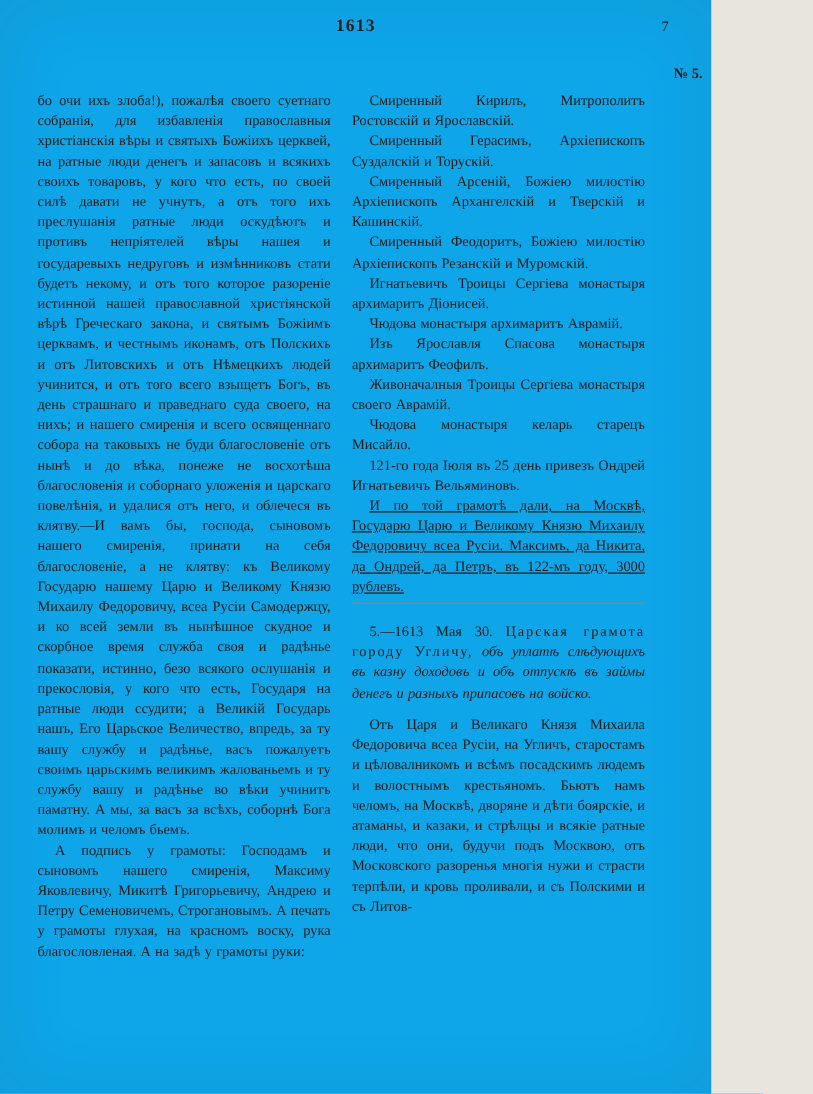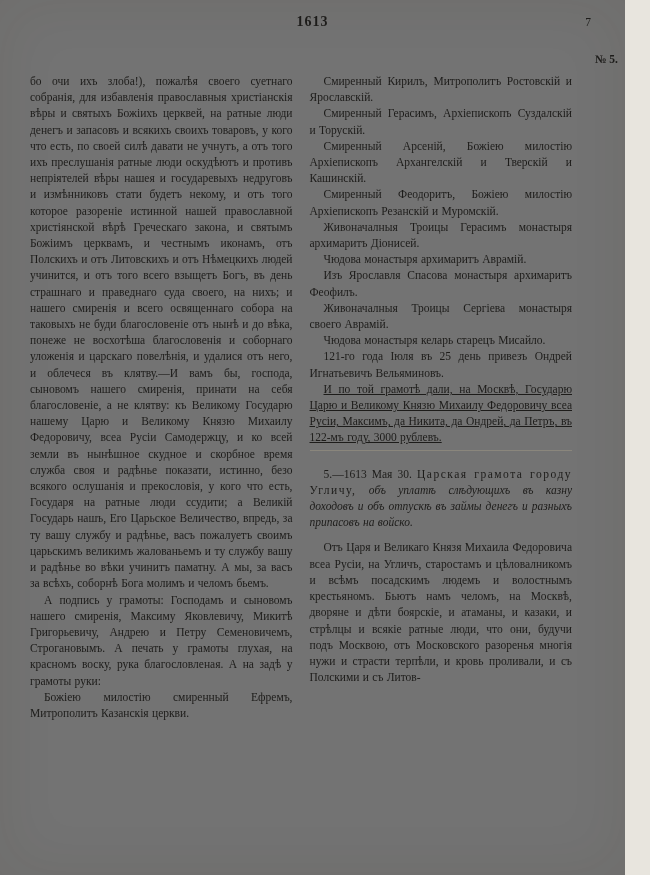--- a/index.html
+++ b/index.html
@@ -3,22 +3,22 @@
 <meta charset="utf-8">
 <style>
   html, body { margin: 0; padding: 0; }
   body {
     width: 650px; height: 875px;
     background: #e8e5de;
     font-family: "Liberation Serif", serif;
   }
   .page {
     position: relative;
-    width: 625px; height: 875px;
-    background: #737373;
+    width: 569px; height: 875px;
+    background: #0ea5e9;
     color: #1d1c1a;
     overflow: hidden;
     box-sizing: border-box;
     box-shadow: inset 0 0 60px rgba(60,50,30,0.08);
   }
   .page-header {
     position: relative;
     height: 30px;
     padding-top: 14px;
   }
@@ -87,29 +87,28 @@
     <span class="page-number">7</span>
   </header>
 
   <span class="margin-note">№ 5.</span>
 
   <div class="columns">
 
     <div class="col col-left">
       <p class="noindent">бо очи ихъ злоба!), пожалѣя своего суетнаго собранія, для избавленія православныя христіанскія вѣры и святыхъ Божіихъ церквей, на ратные люди денегъ и запасовъ и всякихъ своихъ товаровъ, у кого что есть, по своей силѣ давати не учнутъ, а отъ того ихъ преслушанія ратные люди оскудѣютъ и противъ непріятелей вѣры нашея и государевыхъ недруговъ и измѣнниковъ стати будетъ некому, и отъ того которое разореніе истинной нашей православной христіянской вѣрѣ Греческаго закона, и святымъ Божіимъ церквамъ, и честнымъ иконамъ, отъ Полскихъ и отъ Литовскихъ и отъ Нѣмецкихъ людей учинится, и отъ того всего взыщетъ Богъ, въ день страшнаго и праведнаго суда своего, на нихъ; и нашего смиренія и всего освященнаго собора на таковыхъ не буди благословеніе отъ нынѣ и до вѣка, понеже не восхотѣша благословенія и соборнаго уложенія и царскаго повелѣнія, и удалися отъ него, и облечеся въ клятву.—И вамъ бы, господа, сыновомъ нашего смиренія, принати на себя благословеніе, а не клятву: къ Великому Государю нашему Царю и Великому Князю Михаилу Федоровичу, всеа Русіи Самодержцу, и ко всей земли въ нынѣшное скудное и скорбное время служба своя и радѣнье показати, истинно, безо всякого ослушанія и прекословія, у кого что есть, Государя на ратные люди ссудити; а Великій Государь нашъ, Его Царьское Величество, впредь, за ту вашу службу и радѣнье, васъ пожалуетъ своимъ царьскимъ великимъ жалованьемъ и ту службу вашу и радѣнье во вѣки учинитъ паматну. А мы, за васъ за всѣхъ, соборнѣ Бога молимъ и челомъ бьемъ.</p>
       <p>А подпись у грамоты: Господамъ и сыновомъ нашего смиренія, Максиму Яковлевичу, Микитѣ Григорьевичу, Андрею и Петру Семеновичемъ, Строгановымъ. А печать у грамоты глухая, на красномъ воску, рука благословленая. А на задѣ у грамоты руки:</p>
-      <p>Божіею милостію смиренный Ефремъ, Митрополитъ Казанскія церкви.</p>
     </div>
 
     <div class="col col-right">
       <p class="entry">Смиренный Кирилъ, Митрополитъ Ростовскій и Ярославскій.</p>
       <p class="entry">Смиренный Герасимъ, Архіепископъ Суздалскій и Торускій.</p>
       <p class="entry">Смиренный Арсеній, Божіею милостію Архіепископъ Архангелскій и Тверскій и Кашинскій.</p>
       <p class="entry">Смиренный Феодоритъ, Божіею милостію Архіепископъ Резанскій и Муромскій.</p>
-      <p class="entry">Живоначалныя Троицы Герасимъ монастыря архимаритъ Діонисей.</p>
+      <p class="entry">Игнатьевичъ Троицы Сергіева монастыря архимаритъ Діонисей.</p>
       <p class="entry">Чюдова монастыря архимаритъ Аврамій.</p>
       <p class="entry">Изъ Ярославля Спасова монастыря архимаритъ Феофилъ.</p>
       <p class="entry">Живоначалныя Троицы Сергіева монастыря своего Аврамій.</p>
       <p class="entry">Чюдова монастыря келарь старецъ Мисайло.</p>
 
       <p class="entry">121-го года Іюля въ 25 день привезъ Ондрей Игнатьевичъ Вельяминовъ.</p>
       <p class="entry payment-note">И по той грамотѣ дали, на Москвѣ, Государю Царю и Великому Князю Михаилу Федоровичу всеа Русіи, Максимъ, да Никита, да Ондрей, да Петръ, въ 122-мъ году, 3000 рублевъ.</p>
 
       <hr class="divider-rule">
 

